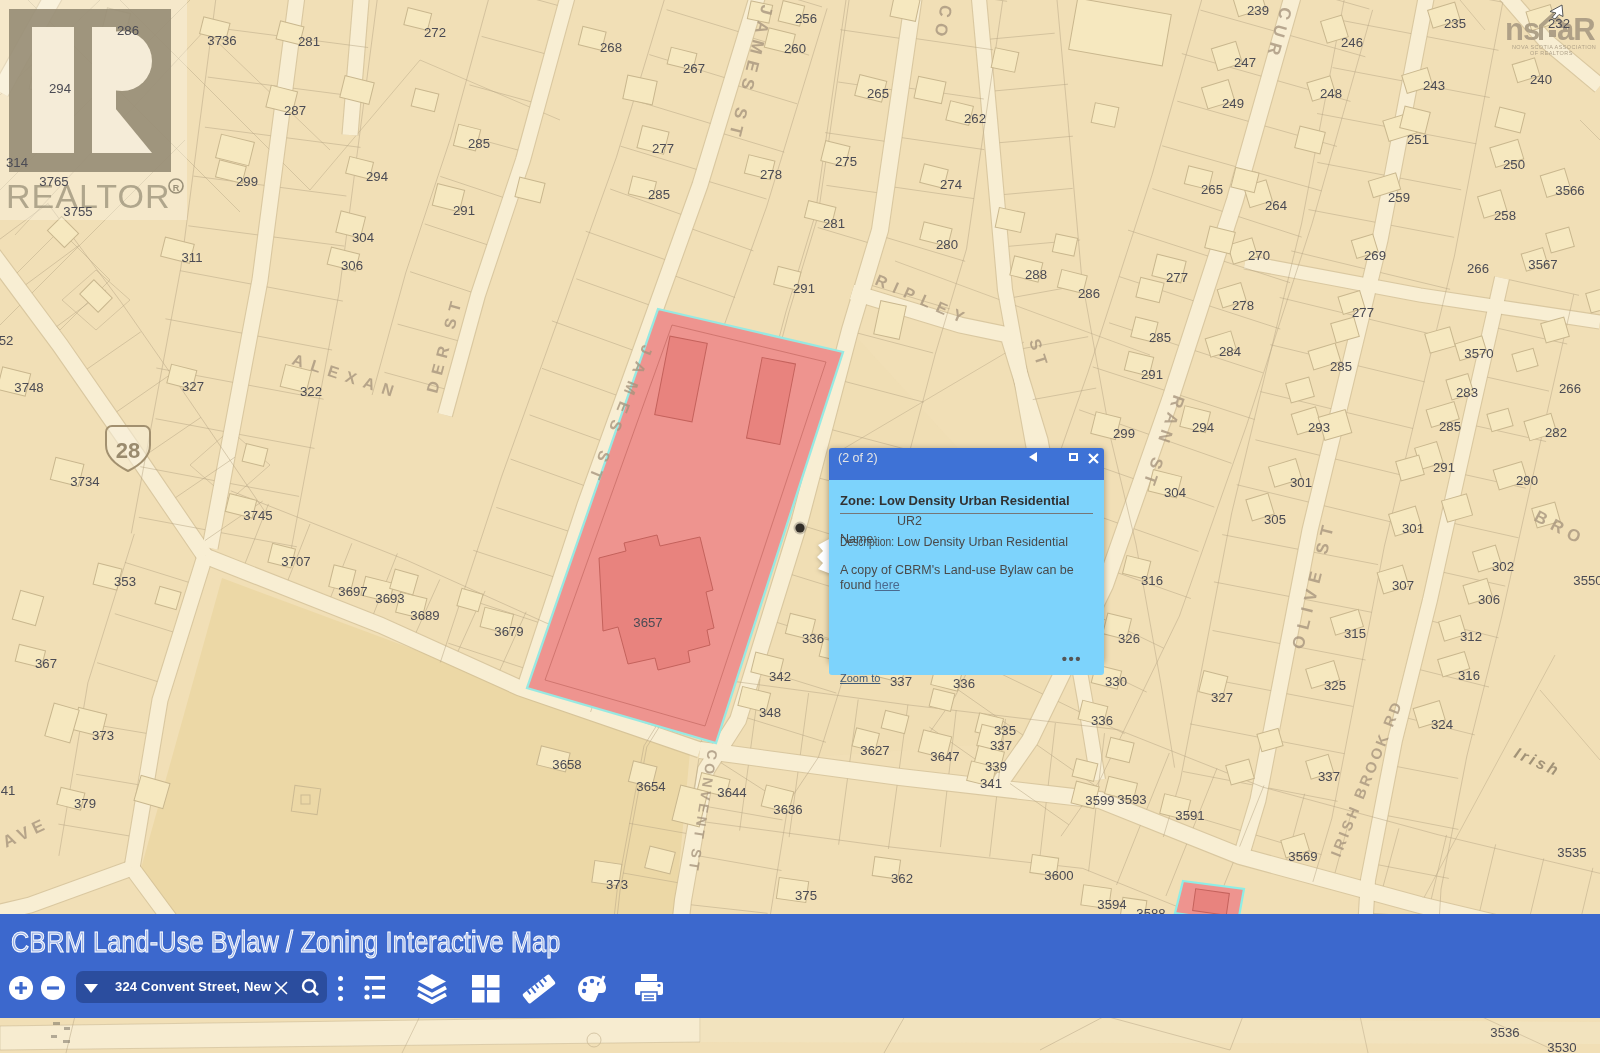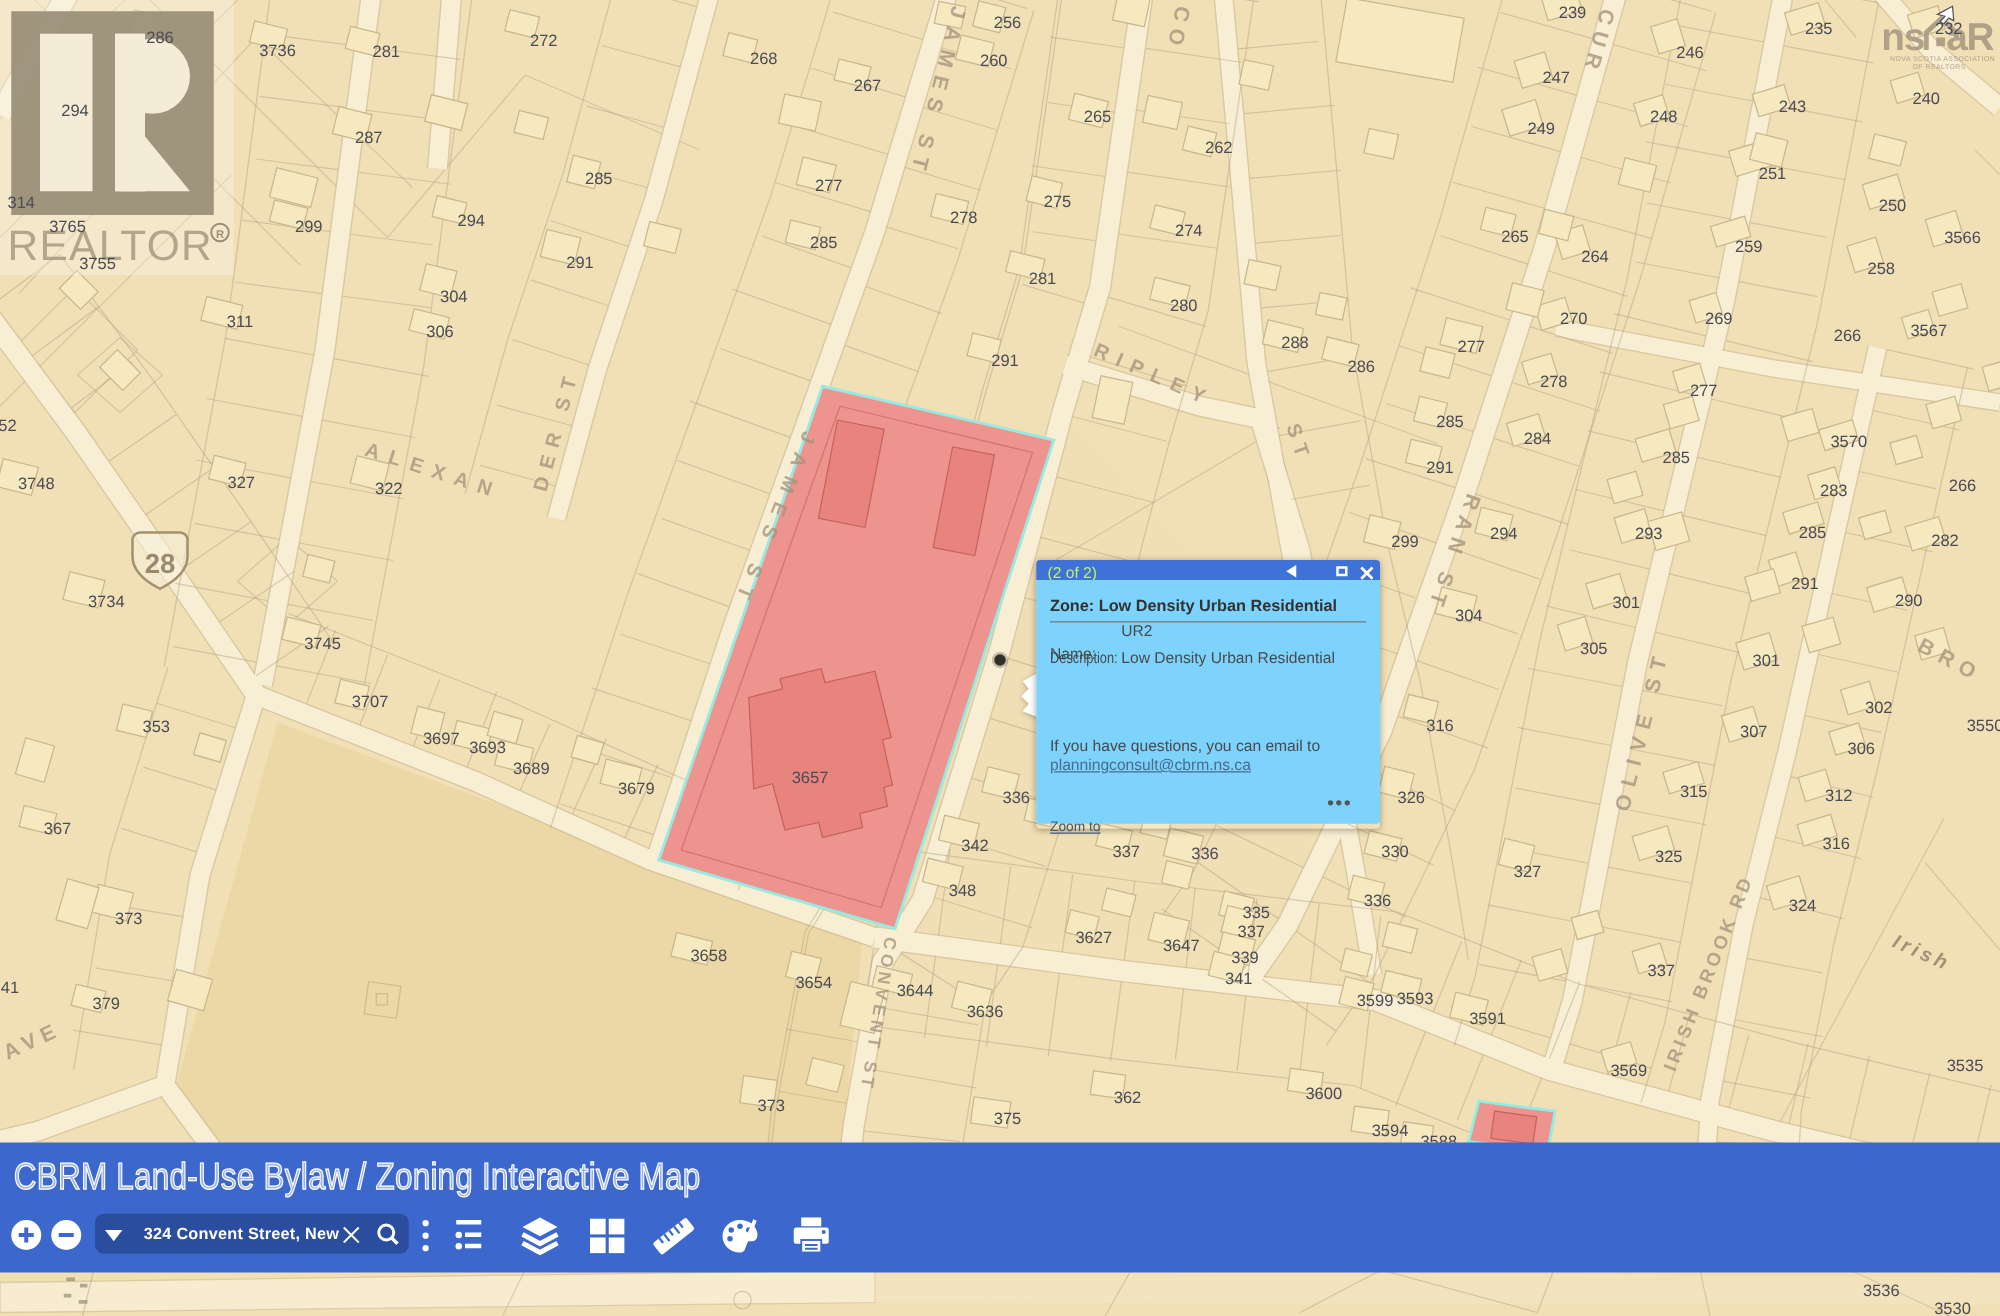--- a/index.html
+++ b/index.html
@@ -737,36 +737,36 @@
         <circle cx="796" cy="921" r="1.8"></circle>
         <circle cx="802" cy="921" r="1.8"></circle>
         <circle cx="808" cy="921" r="1.8"></circle>
       </g>
     </svg>
 
 <svg width="22" height="36" style="position:absolute;left:810px;top:538px;filter:drop-shadow(0 1px 2px rgba(0,0,0,0.25))">
 <path d="M21,0 L21,36 L8,31 L13,25 L7,19 L13,13 L8,7 Z" fill="#fff"></path>
 </svg>
 <div style="position:absolute;left:829px;top:448px;width:275px;height:215px;box-shadow:0 1px 6px rgba(0,0,0,0.35);border-radius:3px;font-family:'Liberation Sans',sans-serif">
- <div style="background:#3e72d6;height:16px;border-radius:3px 3px 0 0;position:relative;color:#bef264">
+ <div style="background:#3e72d6;height:32px;border-radius:3px 3px 0 0;position:relative;color:#e5e5e5">
    <span style="position:absolute;left:9px;top:3px;font-size:12.5px">(2 of 2)</span>
    <span style="position:absolute;left:200px;top:4px;width:0;height:0;border-top:5.5px solid transparent;border-bottom:5.5px solid transparent;border-right:8px solid #fff"></span>
    <span style="position:absolute;left:240px;top:4.5px;width:9px;height:8px;border:2px solid #fff"></span>
    <svg width="11" height="11" style="position:absolute;left:259px;top:4.5px">
           <path d="M1,1 L10,10 M10,1 L1,10" stroke="#fff" stroke-width="2.2"></path>
         </svg>
  </div>
  <div style="background:#7dd3fc;height:195px;border-radius:0 0 3px 3px;position:relative;color:#4a4a4a;font-size:12.5px">
    <div style="position:absolute;left:11px;top:13px;font-size:13px;font-weight:700;color:#323232">Zone: Low Density Urban Residential</div>
    <div style="position:absolute;left:11px;top:33px;width:253px;border-top:1px solid #777"></div>
    <div style="position:absolute;left:11px;top:52px">Name:</div>
    <div style="position:absolute;left:68px;top:34px">UR2</div>
    <div style="position:absolute;left:11px;top:55px;transform:scaleX(.82);transform-origin:left center">Description:</div>
    <div style="position:absolute;left:68px;top:55px">Low Density Urban Residential</div>
-   <div style="position:absolute;left:11px;top:126px;width:250px;line-height:15px">If you have questions, you can email to <a style="color:#4a6a8f;text-decoration:underline">planningconsult@cbrm.ns.ca</a></div>
+   <div style="position:absolute;left:11px;top:83px;width:250px;line-height:15px">A copy of CBRM's Land-use Bylaw can be found <a style="color:#4a6a8f;text-decoration:underline">here</a></div>
    <div style="position:absolute;left:11px;top:192px;font-size:11px;color:#3d5a78;text-decoration:underline">Zoom to</div>
    <div style="position:absolute;right:22px;top:170px;font-size:15px;font-weight:700;color:#555;letter-spacing:1.5px">•••</div>
  </div>
 </div>
 
 <div style="position:absolute;left:0;top:914px;width:1600px;height:104px;background:#3c68cd"></div>
 <div style="position:absolute;left:11px;top:925px;font-family:'Liberation Sans',sans-serif;font-size:30px;letter-spacing:0.2px;color:rgba(255,255,255,0.5);-webkit-text-stroke:1px #ffffff;transform:scaleX(0.84);transform-origin:left top">CBRM Land-Use Bylaw / Zoning Interactive Map</div>
 <div style="position:absolute;left:9px;top:976px;width:24px;height:24px;border-radius:50%;background:#fff"></div>
 <svg width="24" height="24" style="position:absolute;left:9px;top:976px">
       <path d="M12,6 L12,18 M6,12 L18,12" stroke="#3c68cd" stroke-width="3.2"></path>

